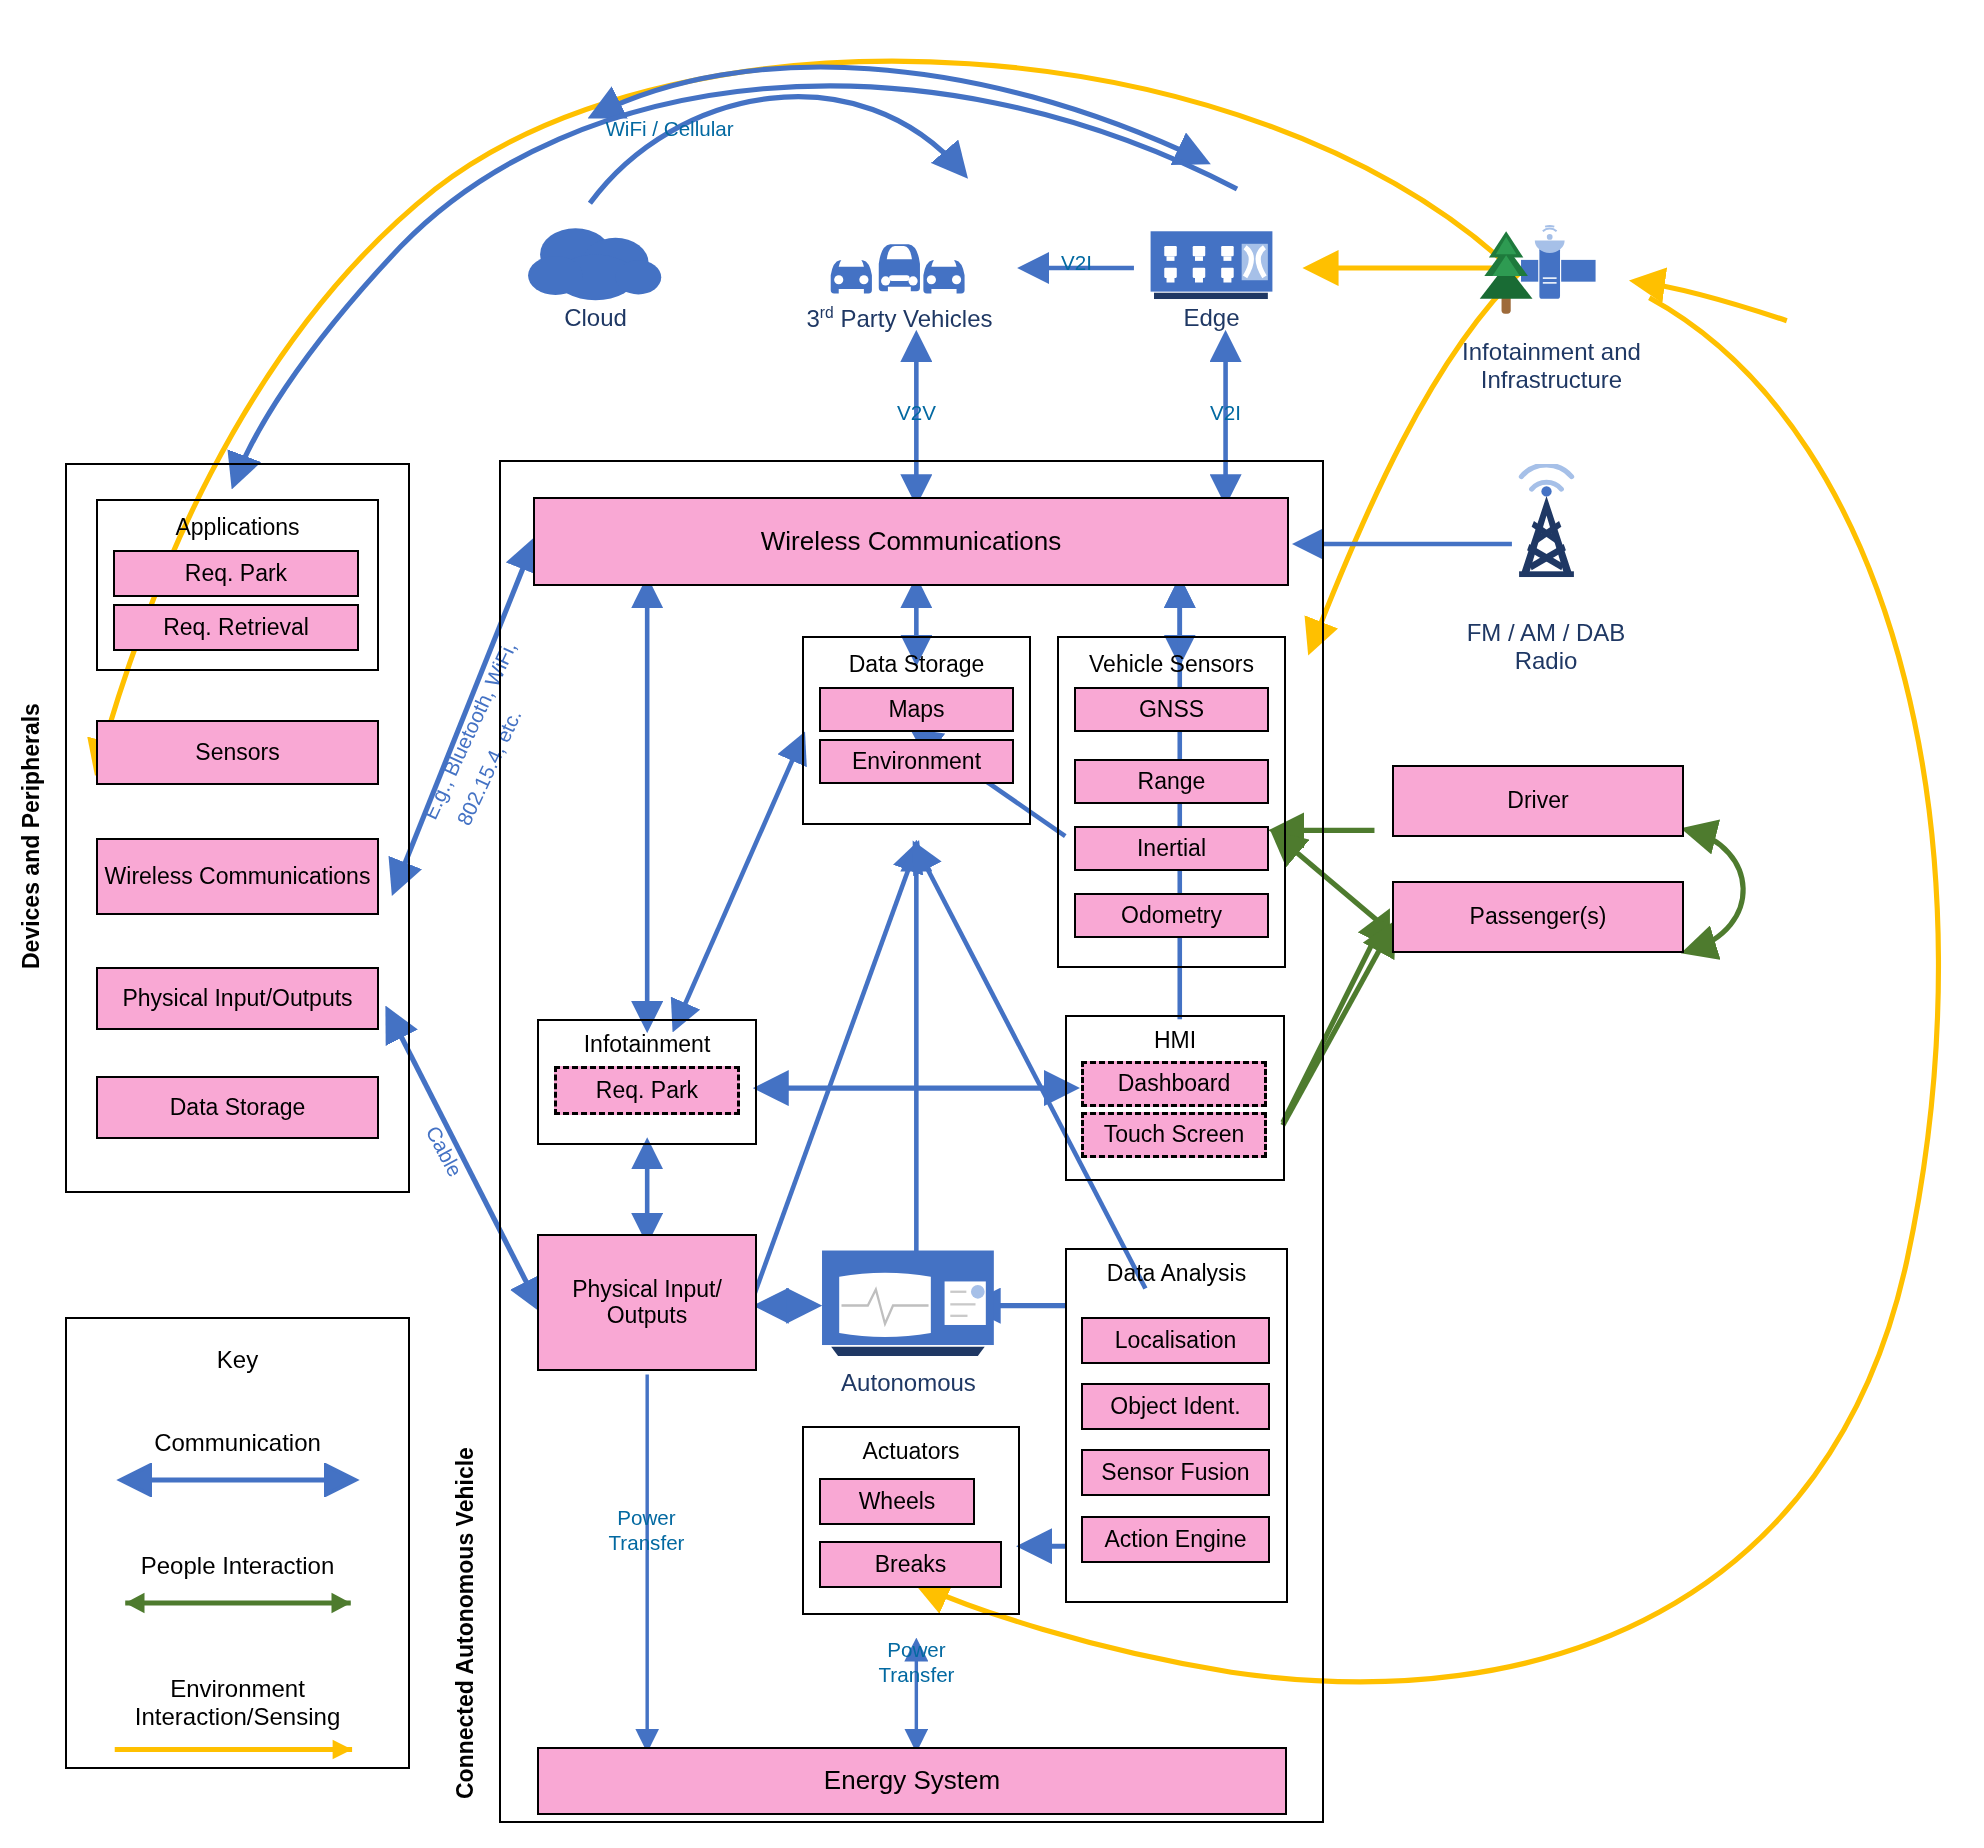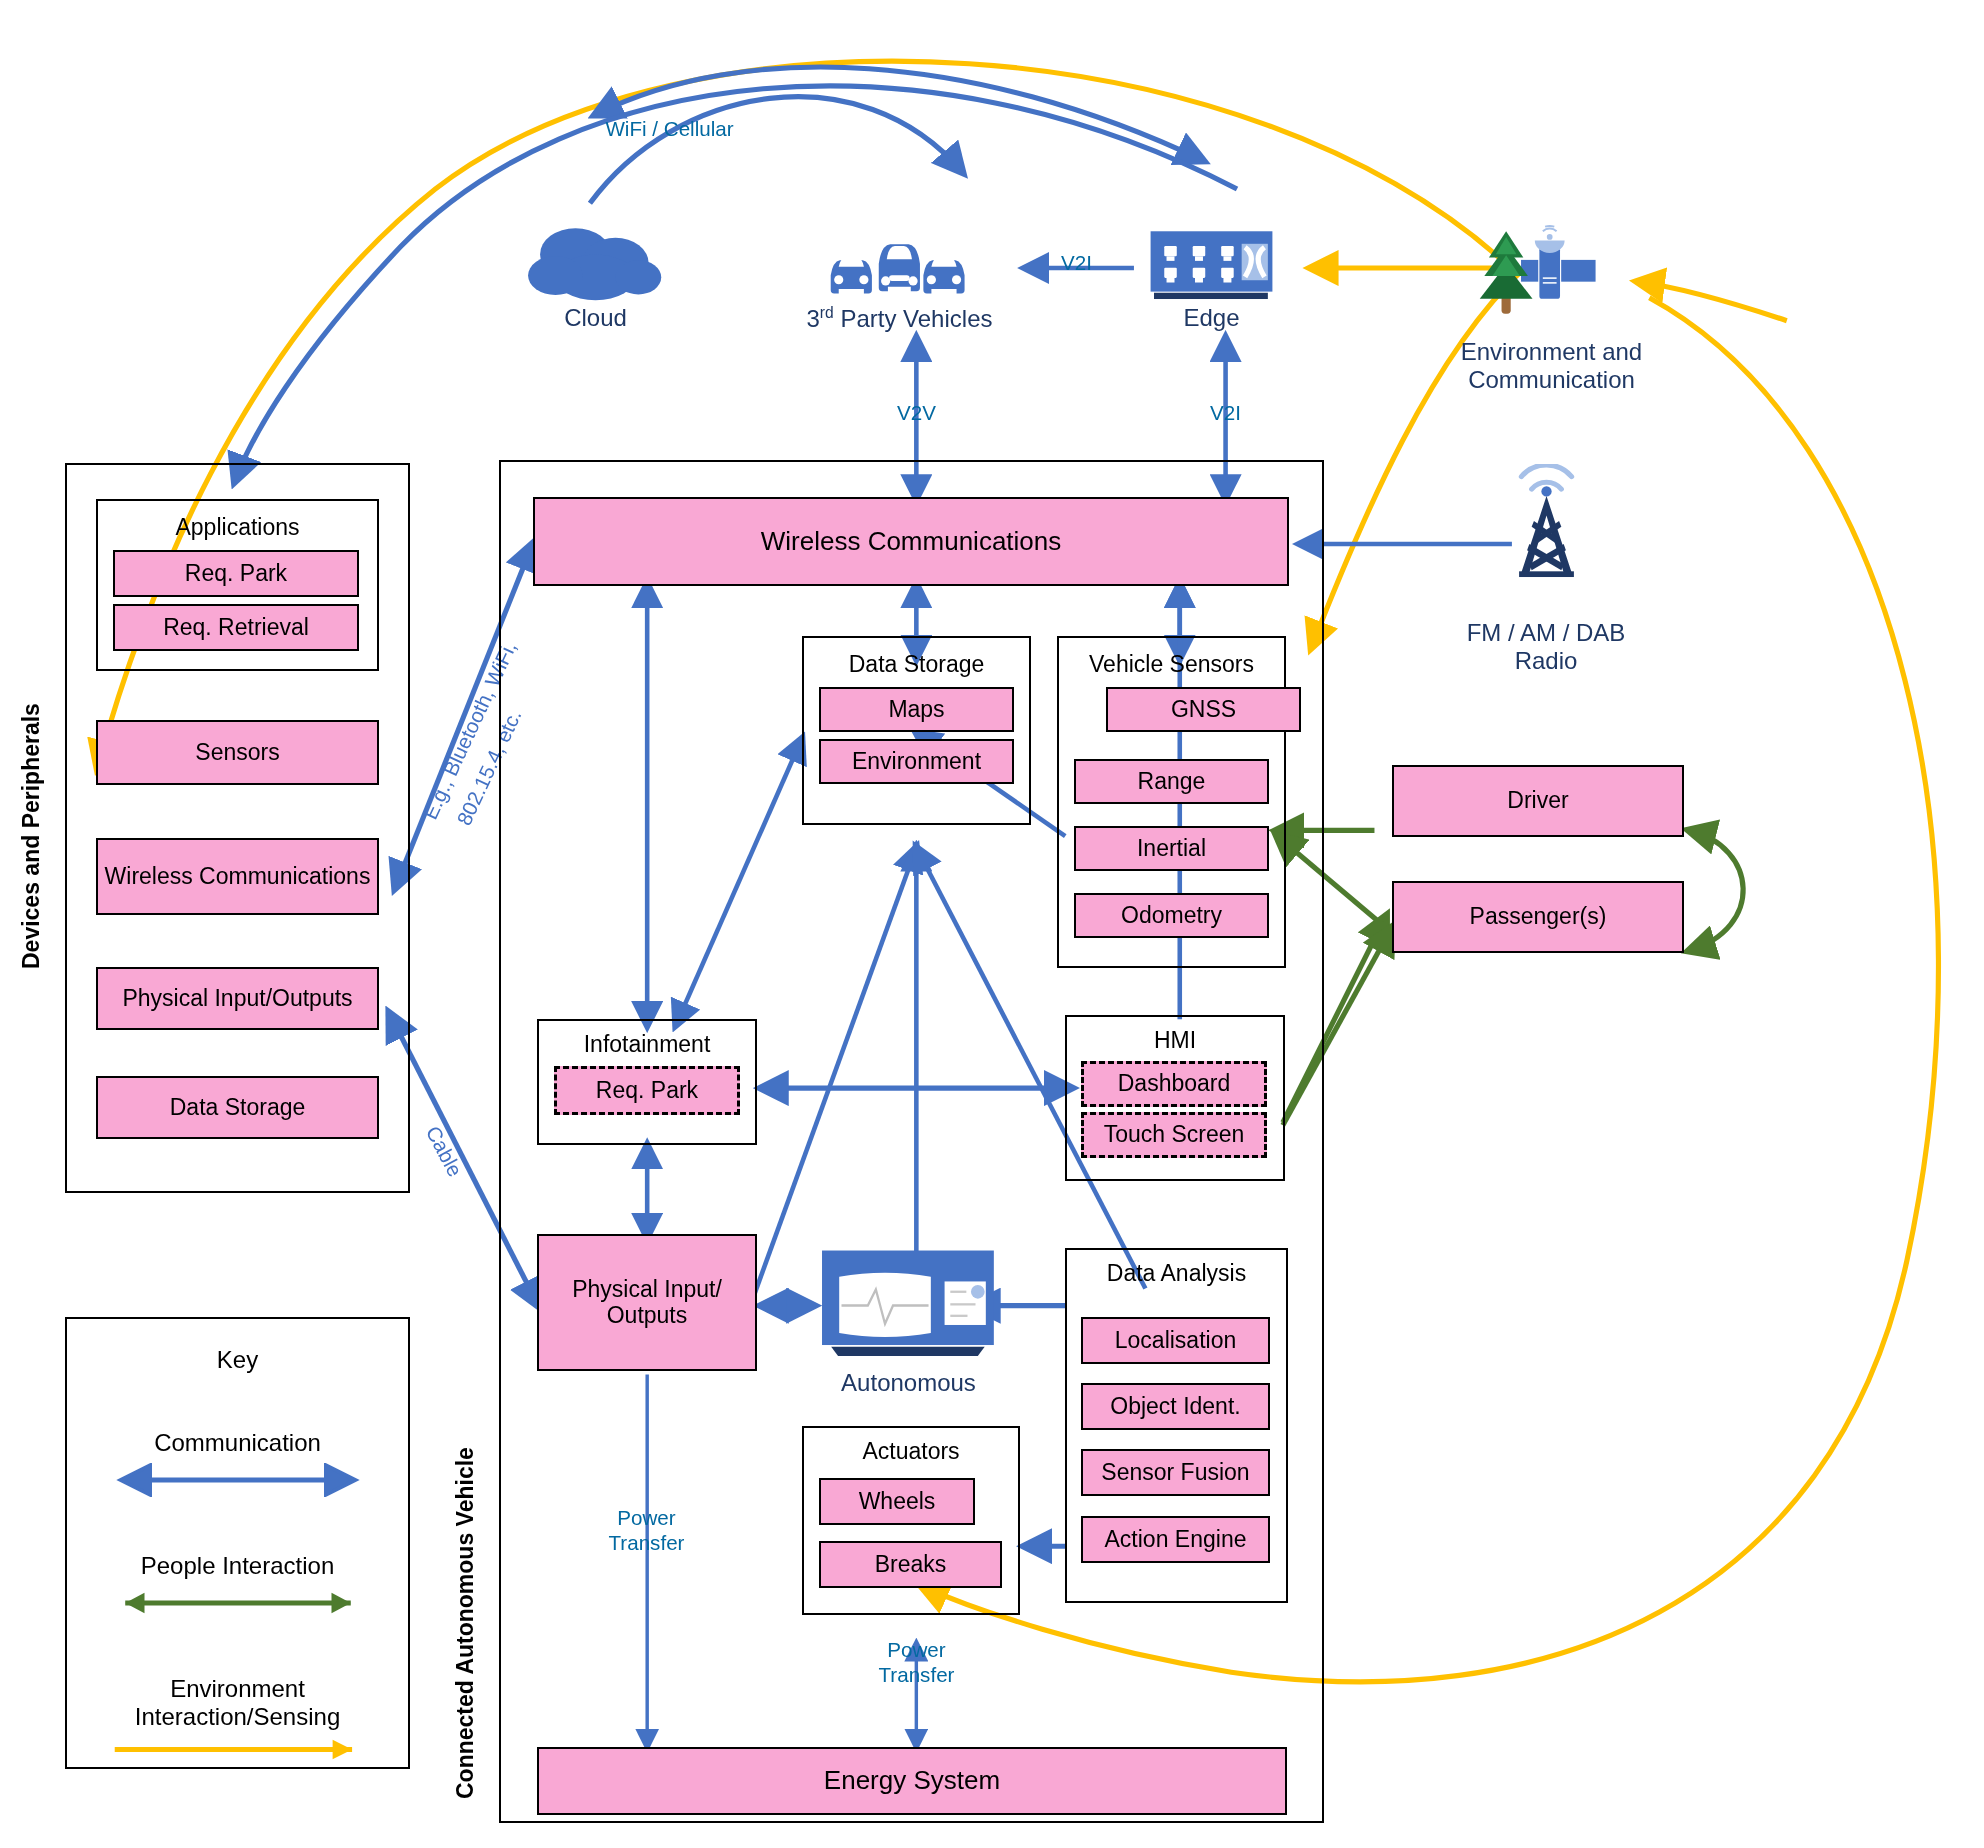--- a/index.html
+++ b/index.html
@@ -185,21 +185,21 @@
         <rect x="62" y="140" width="16" height="32" rx="6" fill="#9E6B3A"></rect>
         <path d="M70,28 L40,74 h60 z" fill="#1E7A3C"></path>
         <path d="M70,54 L32,106 h76 z" fill="#1E7A3C"></path>
         <path d="M70,86 L24,146 h92 z" fill="#196B34"></path>
         <path d="M70,38 L52,68 h36 z" fill="#2E9B52"></path>
         <path d="M70,70 L46,106 h48 z" fill="#2E9B52"></path>
       </g>
     </svg>
   </div>
   <div class="icon-cap" style="left:1420px;top:338px;width:263px;">
-    <span>Environment and Communication</span>
+    <span>Infotainment and Infrastructure</span>
   </div>
 
   <div class="iconwrap" style="left:1489px;top:464px;width:115px;height:137px;">
     <svg viewBox="0 0 200 240" width="115" height="137">
       <g stroke="#A6C0E8" stroke-width="9" fill="none" stroke-linecap="round">
         <path d="M74,44 a34,34 0 0 1 52,0"></path>
           <path d="M56,22 a58,58 0 0 1 88,0"></path>
       </g>
       <circle cx="100" cy="48" r="9" fill="#4472C4"></circle>
       <g fill="#1F3864">
@@ -285,21 +285,21 @@
 
   <div class="grp" style="left:802px;top:636px;width:229px;height:189px;">
     <div class="grp-title" style="top:12.6px;">Data Storage</div>
   </div>
   <div class="box" style="left:819px;top:687px;width:195px;height:45px;">Maps</div>
   <div class="box" style="left:819px;top:739px;width:195px;height:45px;">Environment</div>
 
   <div class="grp" style="left:1057px;top:636px;width:229px;height:332px;">
     <div class="grp-title" style="top:12.6px;">Vehicle Sensors</div>
   </div>
-  <div class="box" style="left:1106px;top:687px;width:195px;height:45px;">GNSS</div>
+  <div class="box" style="left:1074px;top:687px;width:195px;height:45px;">GNSS</div>
   <div class="box" style="left:1074px;top:759px;width:195px;height:45px;">Range</div>
   <div class="box" style="left:1074px;top:826px;width:195px;height:45px;">Inertial</div>
   <div class="box" style="left:1074px;top:893px;width:195px;height:45px;">Odometry</div>
 
   <div class="grp" style="left:537px;top:1019px;width:220px;height:126px;">
     <div class="grp-title" style="top:10.3px;">Infotainment</div>
   </div>
   <div class="box dashed" style="left:554px;top:1066px;width:186px;height:49px;">Req. Park</div>
 
   <div class="grp" style="left:1065px;top:1015px;width:220px;height:166px;">

